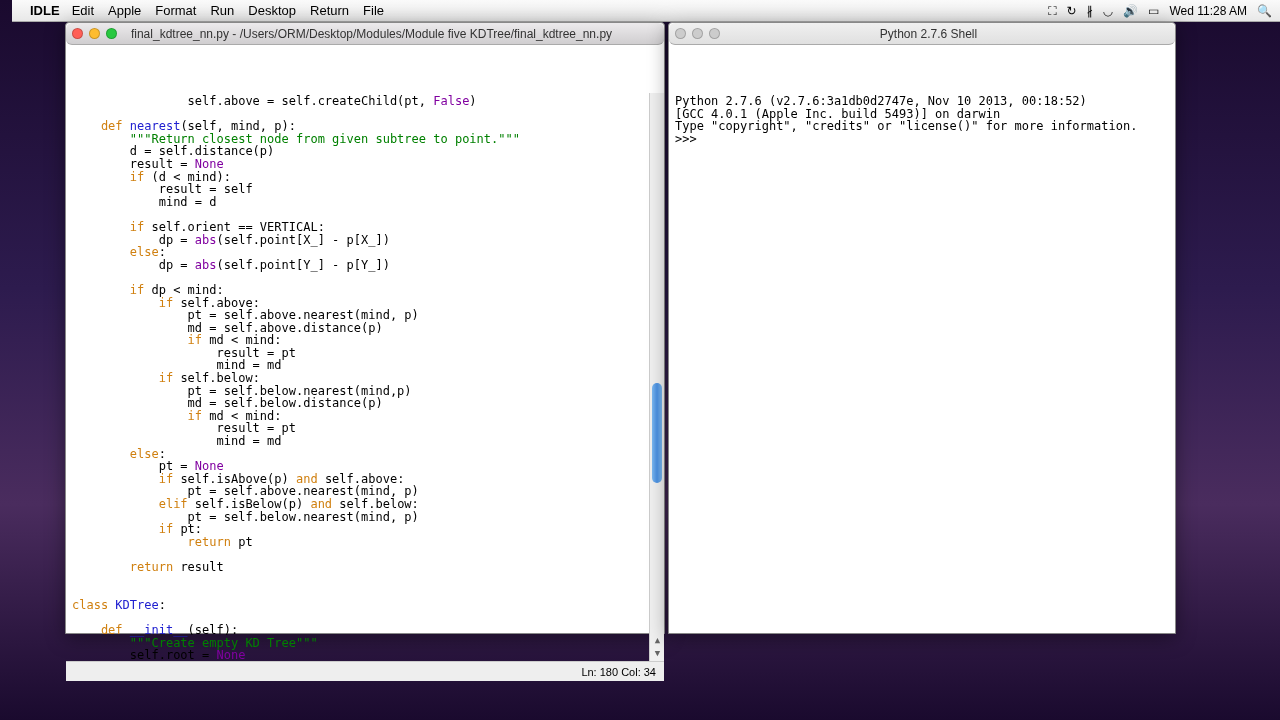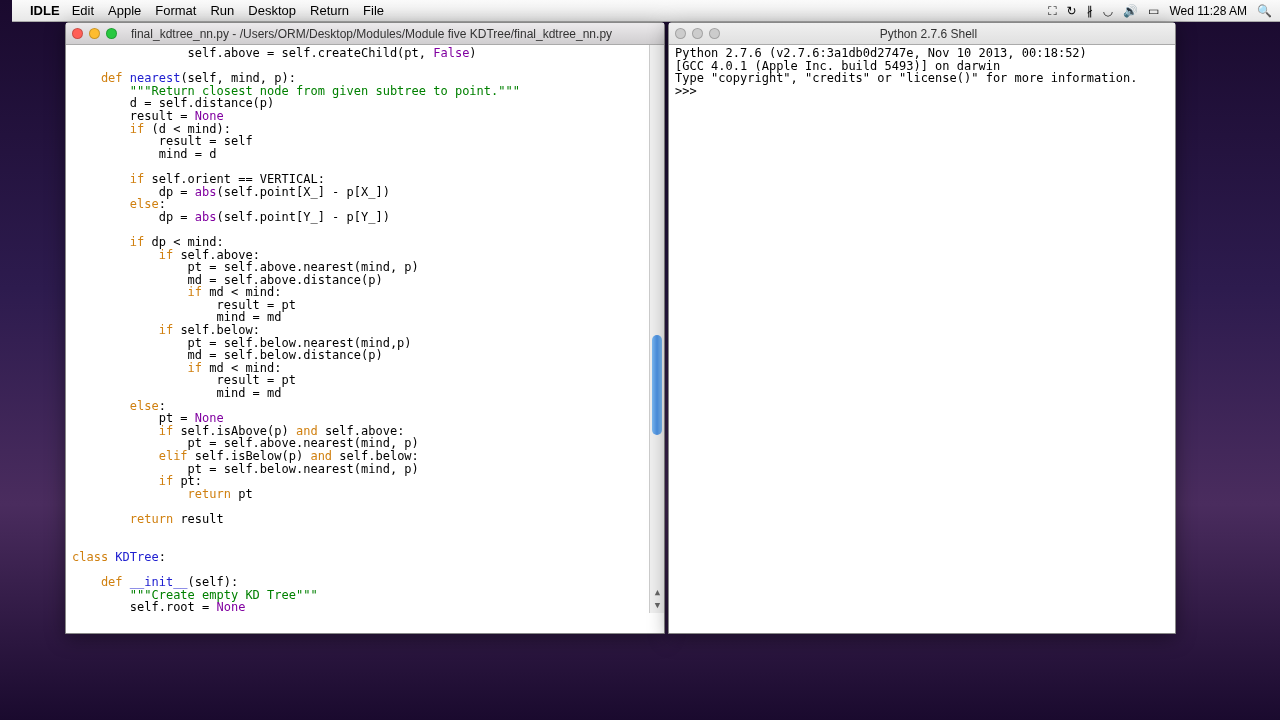--- a/index.html
+++ b/index.html
@@ -39,32 +39,34 @@
 .titlebar {
   height: 22px;
   background: linear-gradient(180deg, #eceaec 0%, #d0ced0 100%);
   border-bottom: 1px solid #aaa;
   display: flex;
   align-items: center;
   padding: 0 6px;
   font-family: "Helvetica Neue", sans-serif;
   font-size: 12px;
   color: #333;
+  border-radius: 6px;
 }
 .traffic { display: flex; gap: 6px; margin-right: 8px; }
 .dot { width: 11px; height: 11px; border-radius: 50%; border: 0.5px solid rgba(0,0,0,0.2); }
 .dot.red { background: #ff5f57; }
 .dot.yellow { background: #febc2e; }
 .dot.green { background: #28c840; }
 .dot.gray { background: #ccc; }
 .title-text { flex: 1; text-align: center; overflow: hidden; white-space: nowrap; text-overflow: ellipsis; padding-right: 40px; }
 .editor {
   position: relative;
   height: calc(100% - 42px);
   overflow: hidden;
+  margin-top: 48px;
 }
 .code {
   font-family: Monaco, monospace;
   font-size: 12px;
   line-height: 1.05;
   padding: 2px 6px;
   white-space: pre;
   color: #000;
 }
 .scrollbar {
@@ -182,20 +184,23 @@
 
 <span class="kw">    def </span><span class="def">__init__</span><span>(self):</span>
 <span class="str">        """Create empty KD Tree"""</span>
 <span>        self.root = </span><span class="bltn">None</span></div>
     <div class="scrollbar">
       <div class="thumb" style="top:290px;height:100px;"></div>
       <div class="arrow" style="bottom:14px;">▲</div>
       <div class="arrow" style="bottom:1px;">▼</div>
     </div>
   </div>
+  <div class="statusbar">
+    <span>Ln: 180 Col: 34</span>
+  </div>
 </div>
 
 <div class="window win-right">
   <div class="titlebar">
     <div class="traffic">
       <div class="dot gray"></div>
       <div class="dot gray"></div>
       <div class="dot gray"></div>
     </div>
     <div class="title-text">Python 2.7.6 Shell</div>

